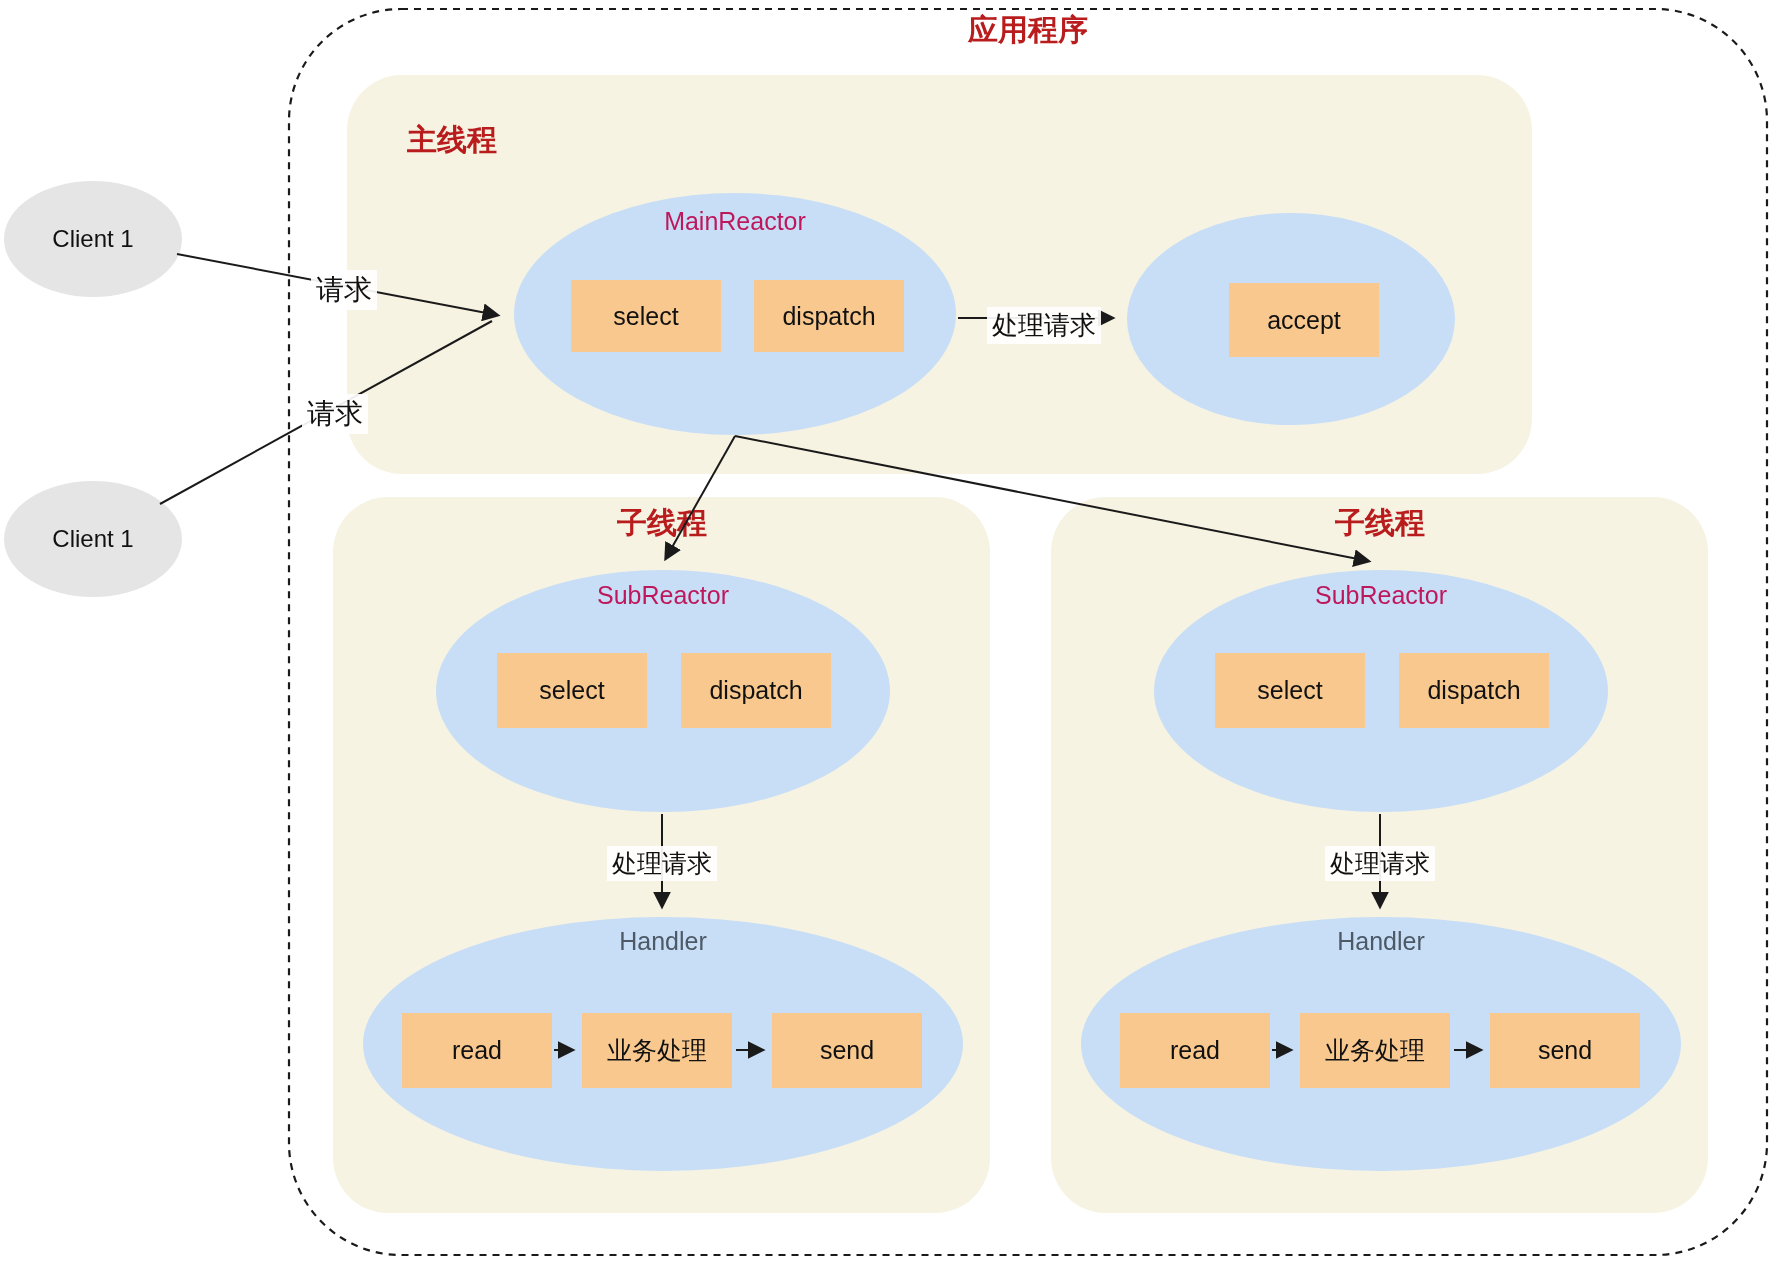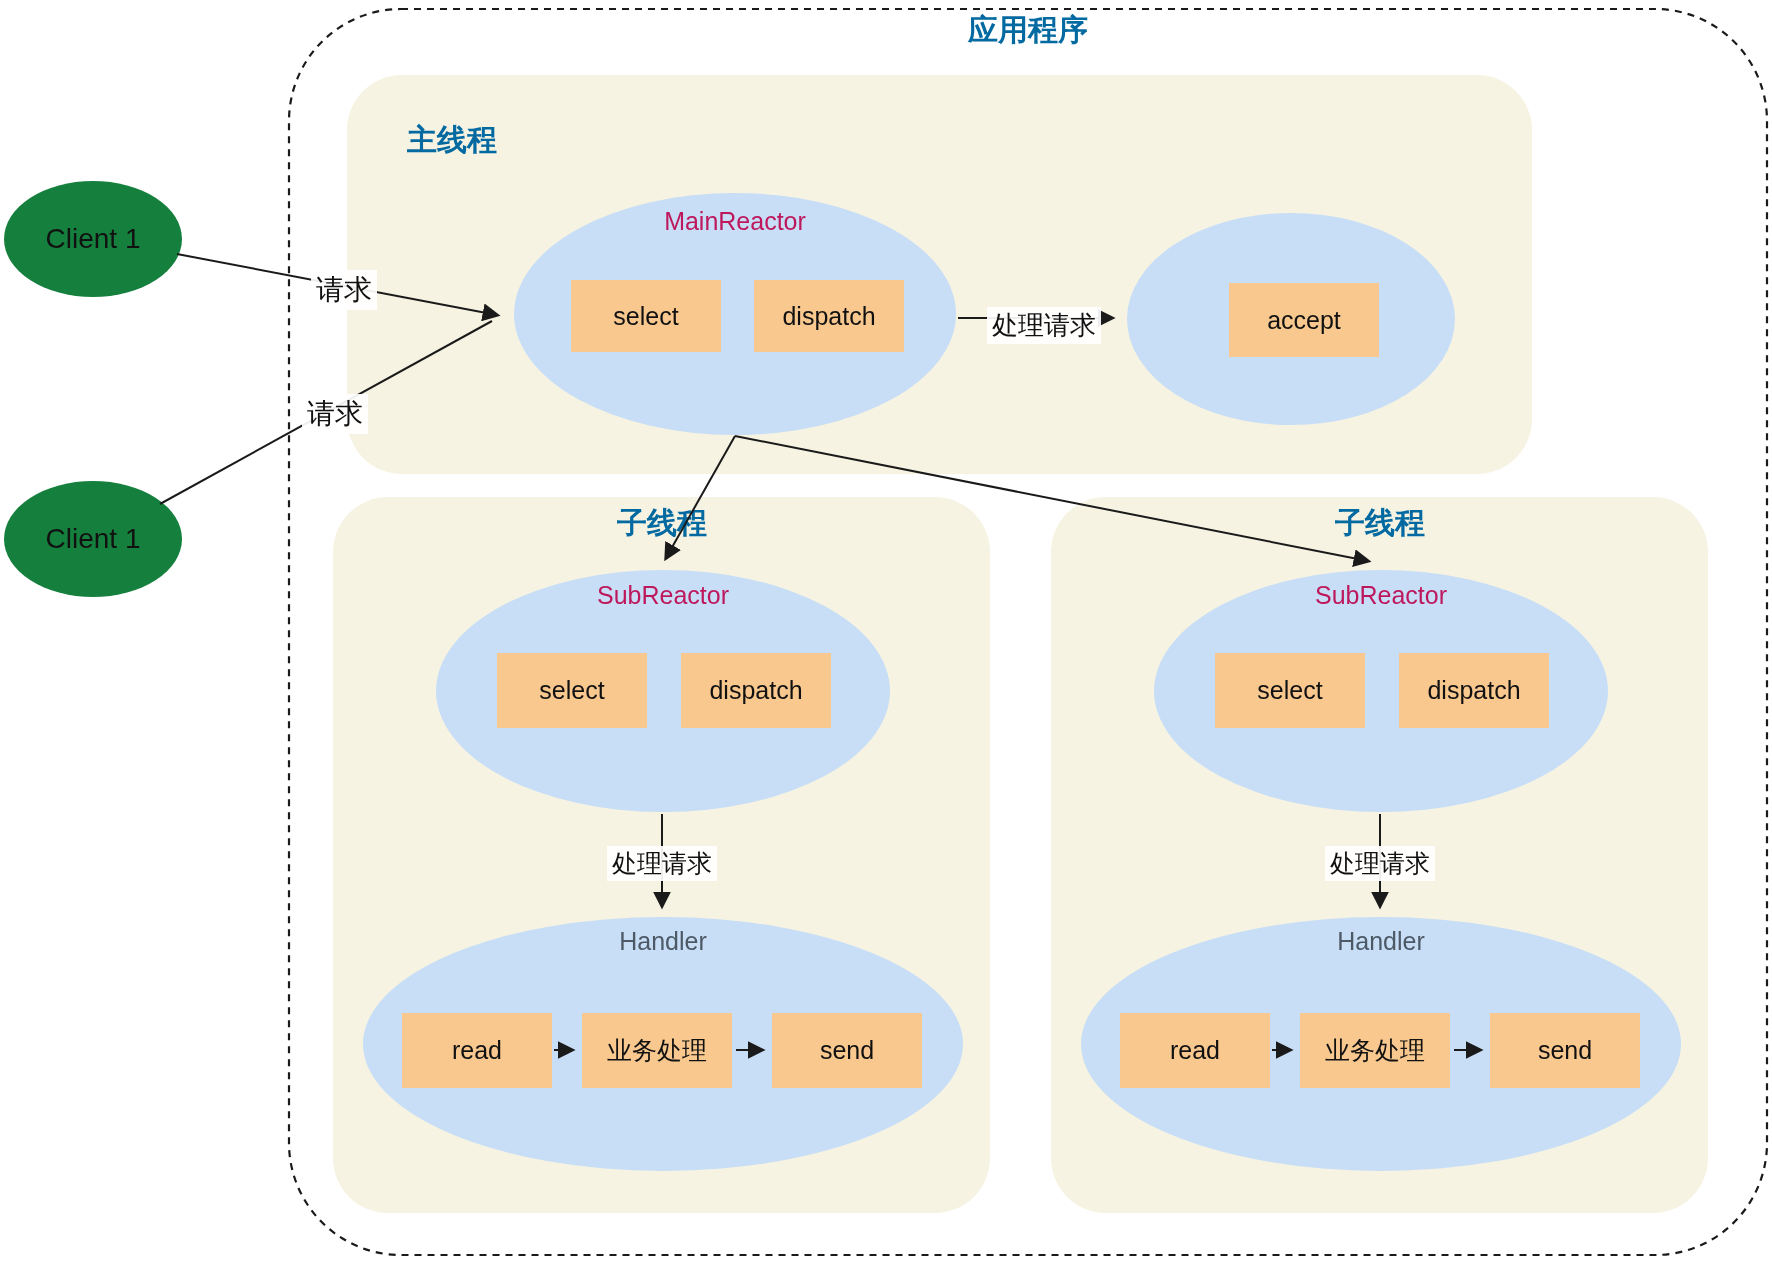--- a/index.html
+++ b/index.html
@@ -6,27 +6,27 @@
   .canvas {
     position:relative;
     width:1772px; height:1262px;
     background:#ffffff;
     font-family:"Liberation Sans", sans-serif;
     color:#111;
     overflow:hidden;
   }
   .panel { position:absolute; background:#f6f3e3; border-radius:55px; z-index:1; }
   .ellipse { position:absolute; background:#c7def6; border-radius:50%; z-index:1; }
-  .client { position:absolute; background:#15803d; border-radius:50%; z-index:1;
-            display:flex; align-items:center; justify-content:center; font-size:28px; }
+  .client { position:absolute; background:#e5e5e5; border-radius:50%; z-index:1;
+            display:flex; align-items:center; justify-content:center; font-size:24px; }
   .obox { position:absolute; background:#f8c88f; z-index:2;
           display:flex; align-items:center; justify-content:center; font-size:25px; }
   .elabel { position:absolute; text-align:center; font-size:25px; color:#be185d; z-index:2; }
   .elabel.gray { color:#4d5966; }
-  .biglabel { position:absolute; font-size:30px; font-weight:bold; color:#0369a1; z-index:2; white-space:nowrap; }
+  .biglabel { position:absolute; font-size:30px; font-weight:bold; color:#b91c1c; z-index:2; white-space:nowrap; }
   .center-h { transform:translateX(-50%); }
   .edgelabel { position:absolute; font-size:28px; color:#111; z-index:4;
                background:rgba(255,255,255,0.92); padding:1px 5px; white-space:nowrap; }
   svg.overlay { position:absolute; left:0; top:0; z-index:3; pointer-events:none; }
 </style>
 </head>
 <body>
 
 <div class="canvas">
 

